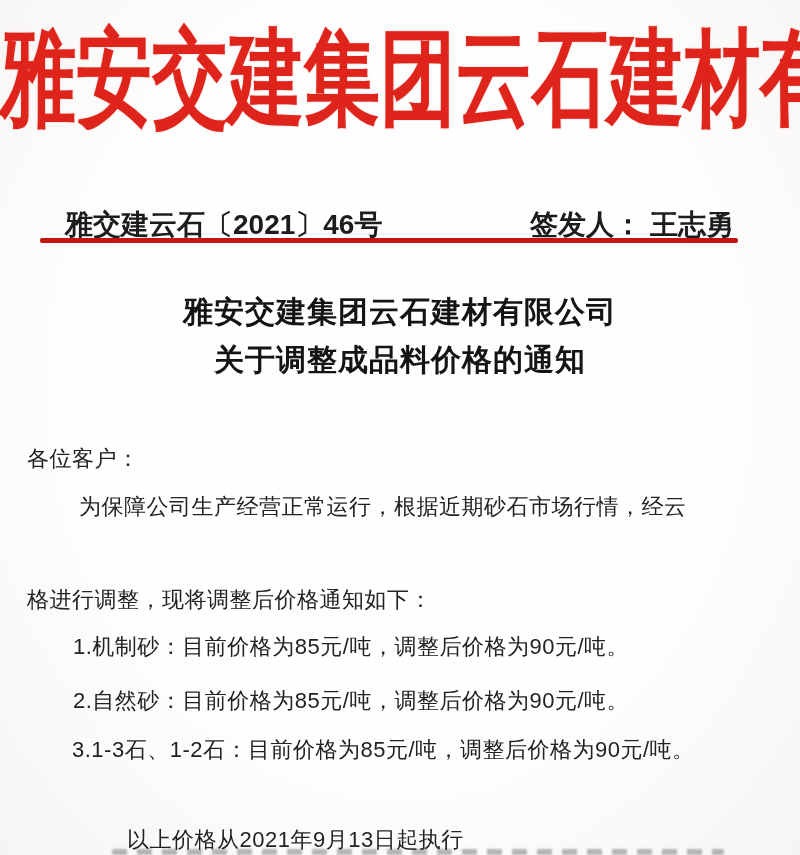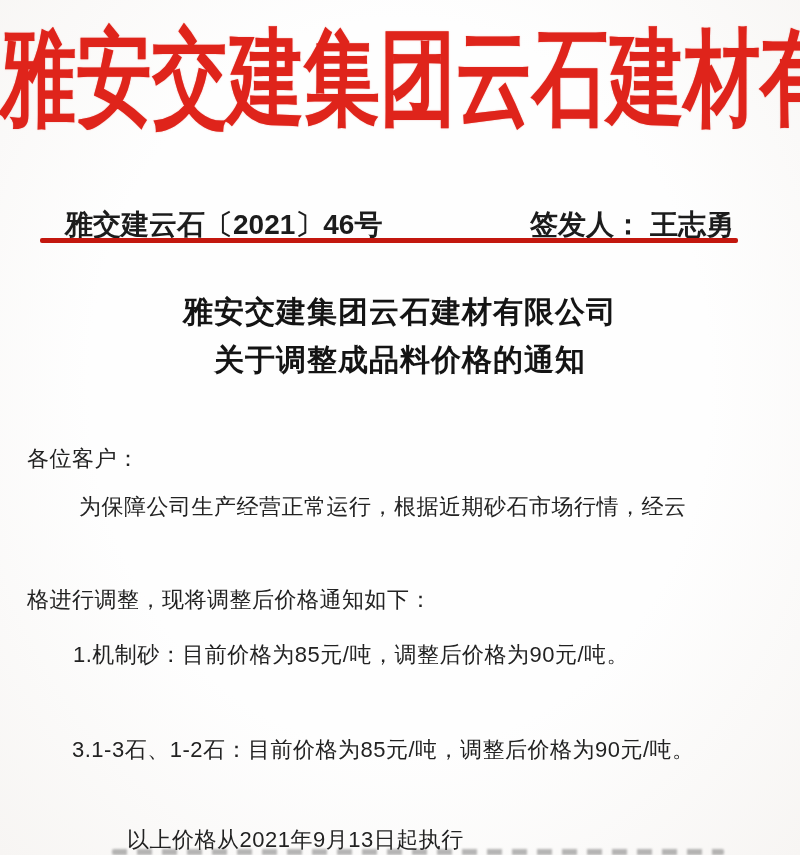--- a/index.html
+++ b/index.html
@@ -86,21 +86,21 @@
     font-size: 22px;
     font-weight: 400;
     color: #222;
     letter-spacing: 0.5px;
     white-space: nowrap;
   }
   .l-salutation { top: 444px; left: 27px; }
   .l-p1 { top: 492px; left: 79px; }
   .l-p2 { top: 539px; left: 27px; }
   .l-p3 { top: 585px; left: 27px; }
-  .l-item1 { top: 632px; left: 73px; margin-top: 8px; }
+  .l-item1 { top: 632px; left: 73px; }
   .l-item2 { top: 686px; left: 73px; }
   .l-item3 { top: 735px; left: 72px; }
   .l-item4 { top: 783px; left: 73px; }
   .l-final { top: 825px; left: 127px; }
 
   
   .bottom-artifact {
     position: absolute;
     top: 849px;
     left: 112px;
@@ -138,20 +138,21 @@
 
   <div class="bodyline l-salutation">各位客户：</div>
 
   <div class="bodyline l-p1">为保障公司生产经营正常运行，根据近期砂石市场行情，经云</div>
 
 
   <div class="bodyline l-p3">格进行调整，现将调整后价格通知如下：</div>
 
   <div class="bodyline l-item1">1.机制砂：目前价格为85元/吨，调整后价格为90元/吨。</div>
 
+  <div class="bodyline l-item2">2.自然砂：目前价格为85元/吨，调整后价格为90元/吨。</div>
 
   <div class="bodyline l-item3">3.1-3石、1-2石：目前价格为85元/吨，调整后价格为90元/吨。</div>
 
 
   <div class="bodyline l-final">以上价格从2021年9月13日起执行</div>
 
   <div class="bottom-artifact"></div>
 
 </div>
 

